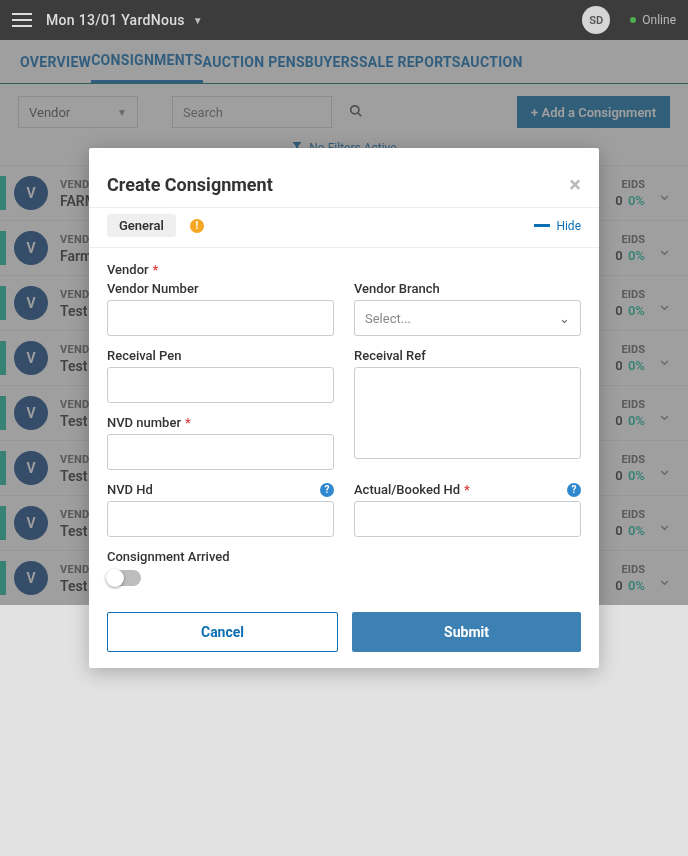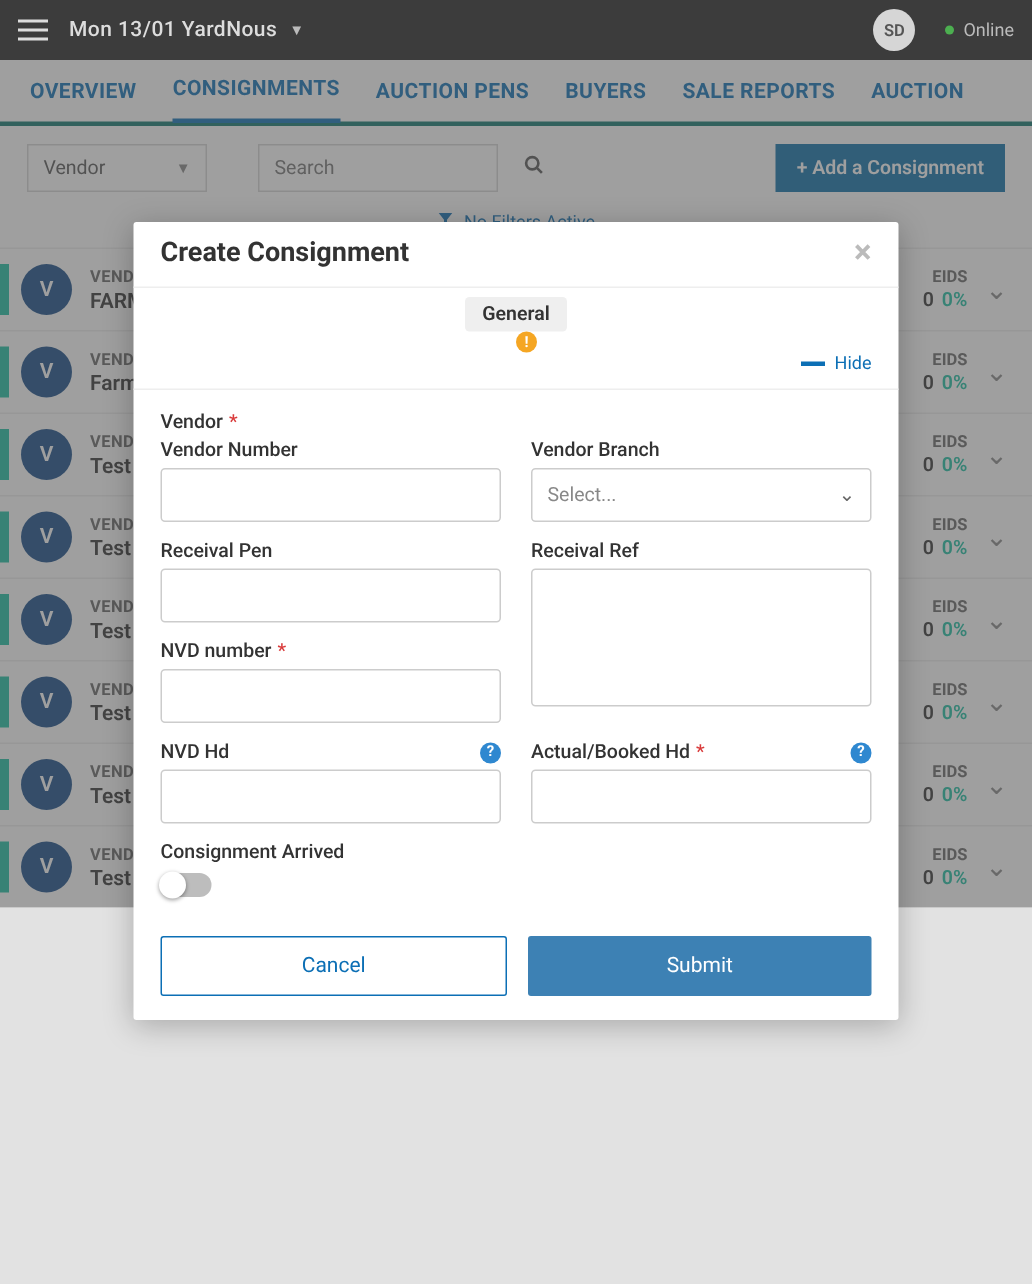--- a/index.html
+++ b/index.html
@@ -12,21 +12,21 @@
   .topbar-title { font-size: 14px; font-weight: 500; letter-spacing: .3px; }
   .topbar-caret { margin-left: 8px; font-size: 10px; color: #bbb; }
   .topbar-spacer { flex: 1; }
   .avatar { width: 28px; height: 28px; border-radius: 50%; background: #d6d6d6; color: #555; font-size: 11px; font-weight: 600; display: flex; align-items: center; justify-content: center; margin-right: 20px; }
   .online-dot { width: 6px; height: 6px; border-radius: 50%; background: #4caf50; margin-right: 6px; }
   .online-text { font-size: 12px; color: #bbb; }
 
   .page { background: #fff; }
 
   
-  .tabs { display: flex; gap: 24px; padding: 0 20px; border-bottom: 3px solid #0f766e; height: 44px; align-items: center; }
+  .tabs { display: flex; gap: 0; padding: 0 20px; border-bottom: 1px solid #0f766e; height: 44px; align-items: center; }
   .tab { color: #0c6fb5; font-size: 14px; font-weight: 700; letter-spacing: .3px; padding: 12px 0; cursor: pointer; white-space: nowrap; }
   .tab.active { border-bottom: 3px solid #0c6fb5; }
 
   
   .filter-row { display: flex; align-items: center; gap: 14px; padding: 12px 18px 6px; }
   .dropdown-btn { width: 120px; height: 32px; border: 1px solid #d6d6d6; background: #fff; display: flex; align-items: center; justify-content: space-between; padding: 0 10px; font-size: 13px; color: #555; cursor: pointer; }
   .search-box { width: 160px; height: 32px; border: 1px solid #d6d6d6; display: flex; align-items: center; padding: 0 10px; margin-left: 20px; }
   .search-box input { border: none; outline: none; flex: 1; font-size: 13px; color: #555; background: transparent; }
   .search-box .mag { color: #555; font-size: 14px; }
   .add-btn { margin-left: auto; height: 32px; padding: 0 14px; background: #0d6fa8; color: #fff; font-size: 13px; font-weight: 600; border: none; cursor: pointer; }
@@ -47,24 +47,24 @@
   .vendor-right .lbl2 { font-size: 11px; font-weight: 700; color: #666; }
   .vendor-right .val { font-size: 13px; font-weight: 600; color: #333; margin-top: 2px; }
   .vendor-right .val .pct { color: #1bbfa2; margin-left: 2px; }
   .chevron { color: #888; font-size: 18px; }
   .warn-dot { width: 14px; height: 14px; border-radius: 50%; background: #f5a623; display: inline-flex; align-items: center; justify-content: center; color: #fff; font-size: 10px; font-weight: 700; }
 
   
   .overlay { position: absolute; inset: 0; background: rgba(80,80,80,.55); }
   .content-wrap { position: relative; }
   .modal { position: absolute; left: 50%; transform: translateX(-50%); top: 148px; width: 510px; background: #fff; border-radius: 2px; box-shadow: 0 4px 20px rgba(0,0,0,.25); padding-bottom: 16px; }
-  .modal-head { display: flex; align-items: center; justify-content: space-between; padding: 8px 18px 10px; }
+  .modal-head { display: flex; align-items: center; justify-content: space-between; padding: 24px 18px 10px; }
   .modal-title { font-size: 18px; font-weight: 700; color: #333; }
   .close-x { font-size: 22px; color: #bbb; cursor: pointer; font-weight: 700; }
-  .modal-sub { display: flex; align-items: center; padding: 6px 18px 10px; border-top: 1px solid #eee; border-bottom: 1px solid #eee; flex-direction: column; }
+  .modal-sub { display: flex; align-items: center; padding: 6px 18px 10px; border-top: 1px solid #eee; border-bottom: 1px solid #eee; }
   .pill { background: #efefef; padding: 4px 12px; border-radius: 3px; font-size: 13px; font-weight: 600; color: #333; }
   .warn-icon { margin-left: 14px; }
   .hide-group { margin-left: auto; display: flex; align-items: center; gap: 6px; font-size: 12px; color: #0c6fb5; cursor: pointer; }
   .hide-dash { width: 16px; height: 3px; background: #0c6fb5; }
 
   .modal-body { padding: 14px 18px 4px; }
   .field-label { font-size: 13px; color: #333; font-weight: 500; margin-bottom: 4px; display: flex; align-items: center; gap: 4px; }
   .req { color: #d93b3b; }
   .help-icon { margin-left: auto; width: 14px; height: 14px; border-radius: 50%; background: #2f88d0; color: #fff; font-size: 10px; font-weight: 700; display: flex; align-items: center; justify-content: center; }
 
@@ -77,21 +77,21 @@
   .two-col { display: flex; gap: 20px; margin-bottom: 12px; }
   .col { flex: 1; }
   .text-input, .select-input, .textarea { width: 100%; height: 36px; border: 1px solid #ccc; border-radius: 3px; padding: 0 10px; font-size: 13px; color: #444; background: #fff; }
   .select-input { display: flex; align-items: center; justify-content: space-between; cursor: pointer; }
   .textarea { height: 92px; resize: none; padding: 8px 10px; }
 
   .toggle { width: 34px; height: 16px; border-radius: 10px; background: #bdbdbd; position: relative; margin-top: 6px; cursor: pointer; }
   .toggle .knob { width: 18px; height: 18px; border-radius: 50%; background: #fff; box-shadow: 0 1px 3px rgba(0,0,0,.4); position: absolute; top: -1px; left: -1px; }
 
   .modal-actions { display: flex; gap: 14px; padding: 0 18px; margin-top: 22px; }
-  .btn { flex: 1; height: 40px; font-size: 14px; font-weight: 400; border-radius: 2px; cursor: pointer; }
+  .btn { flex: 1; height: 40px; font-size: 14px; font-weight: 700; border-radius: 2px; cursor: pointer; }
   .btn-cancel { background: #fff; border: 1px solid #0c6fb5; color: #0c6fb5; }
   .btn-submit { background: #3d81b4; border: none; color: #fff; }
 
   .mag-svg { width: 14px; height: 14px; }
 </style>
 </head>
 <body>
 
 <div class="content-wrap">
 

